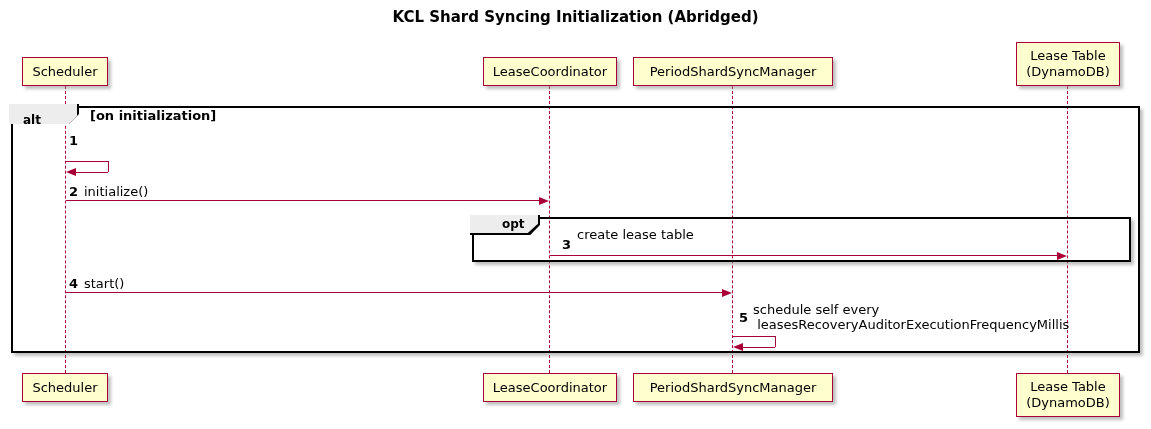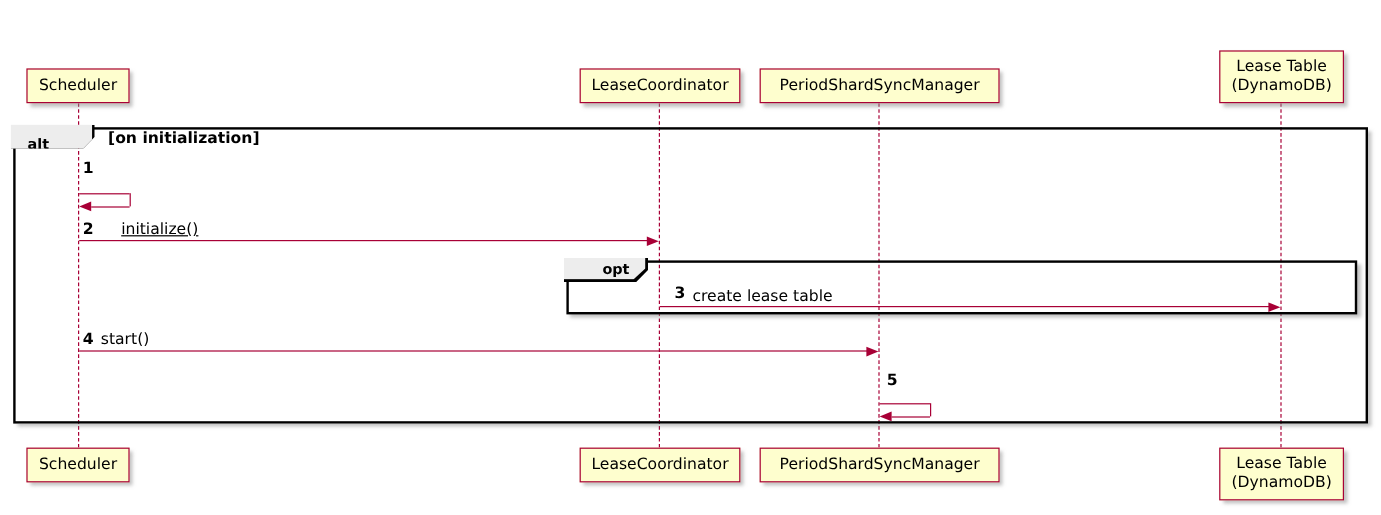--- a/index.html
+++ b/index.html
@@ -49,20 +49,21 @@
   .ah-l {
     position:absolute; width:0; height:0;
     border-right:10px solid #A80036; border-top:4px solid transparent; border-bottom:4px solid transparent;
   }
 </style>
 </head>
 <body>
 
 <div id="canvas">
 
+  <div class="diagram-title">KCL Shard Syncing Initialization (Abridged)</div>
 
   <div class="lifeline" style="left:65px; top:86px; height:287px;"></div>
   <div class="lifeline" style="left:549px; top:86px; height:287px;"></div>
   <div class="lifeline" style="left:732px; top:86px; height:287px;"></div>
   <div class="lifeline" style="left:1067px; top:86px; height:287px;"></div>
 
   <div class="pbox" style="left:22px; top:57px; width:86px; height:29px;">Scheduler</div>
   <div class="pbox" style="left:483px; top:57px; width:134px; height:29px;">LeaseCoordinator</div>
   <div class="pbox" style="left:633px; top:57px; width:200px; height:29px;">PeriodShardSyncManager</div>
   <div class="pbox" style="left:1016px; top:42px; width:104px; height:44px;">Lease Table
@@ -85,33 +86,35 @@
     <div class="pent-in" style="width:68px; height:18px;padding-left:32px;">opt</div>
   </div>
 
   <div class="msg-num" style="left:69px; top:133px;">1</div>
   <div class="aline" style="left:66px; top:161px; width:42px;"></div>
   <div class="avert" style="left:108px; top:161px; height:11px;"></div>
   <div class="aline" style="left:76px; top:172px; width:32px;"></div>
   <div class="ah-l" style="left:66px; top:168px;"></div>
 
   <div class="msg-num" style="left:69px; top:184px;">2</div>
-  <div class="msg-text" style="left:101px; top:184px;text-decoration:underline;">initialize()</div>
+  <div class="msg-text" style="left:84px; top:184px;">initialize()</div>
   <div class="aline" style="left:66px; top:200px; width:474px;"></div>
   <div class="ah-r" style="left:539px; top:197px;"></div>
 
   <div class="msg-num" style="left:562px; top:237px;">3</div>
-  <div class="msg-text" style="left:577px; top:240px;">create lease table</div>
+  <div class="msg-text" style="left:577px; top:227px;">create lease table</div>
   <div class="aline" style="left:550px; top:255px; width:508px;"></div>
   <div class="ah-r" style="left:1057px; top:252px;"></div>
 
   <div class="msg-num" style="left:69px; top:276px;">4</div>
   <div class="msg-text" style="left:84px; top:276px;">start()</div>
   <div class="aline" style="left:66px; top:292px; width:657px;"></div>
   <div class="ah-r" style="left:722px; top:289px;"></div>
 
   <div class="msg-num" style="left:739px; top:310px;">5</div>
+  <div class="msg-text" style="left:753px; top:302px;">schedule self every
+ leasesRecoveryAuditorExecutionFrequencyMillis</div>
   <div class="aline" style="left:733px; top:336px; width:42px;"></div>
   <div class="avert" style="left:775px; top:336px; height:11px;"></div>
   <div class="aline" style="left:743px; top:347px; width:32px;"></div>
   <div class="ah-l" style="left:733px; top:343px;"></div>
 
 </div>
 
 </body></html>

